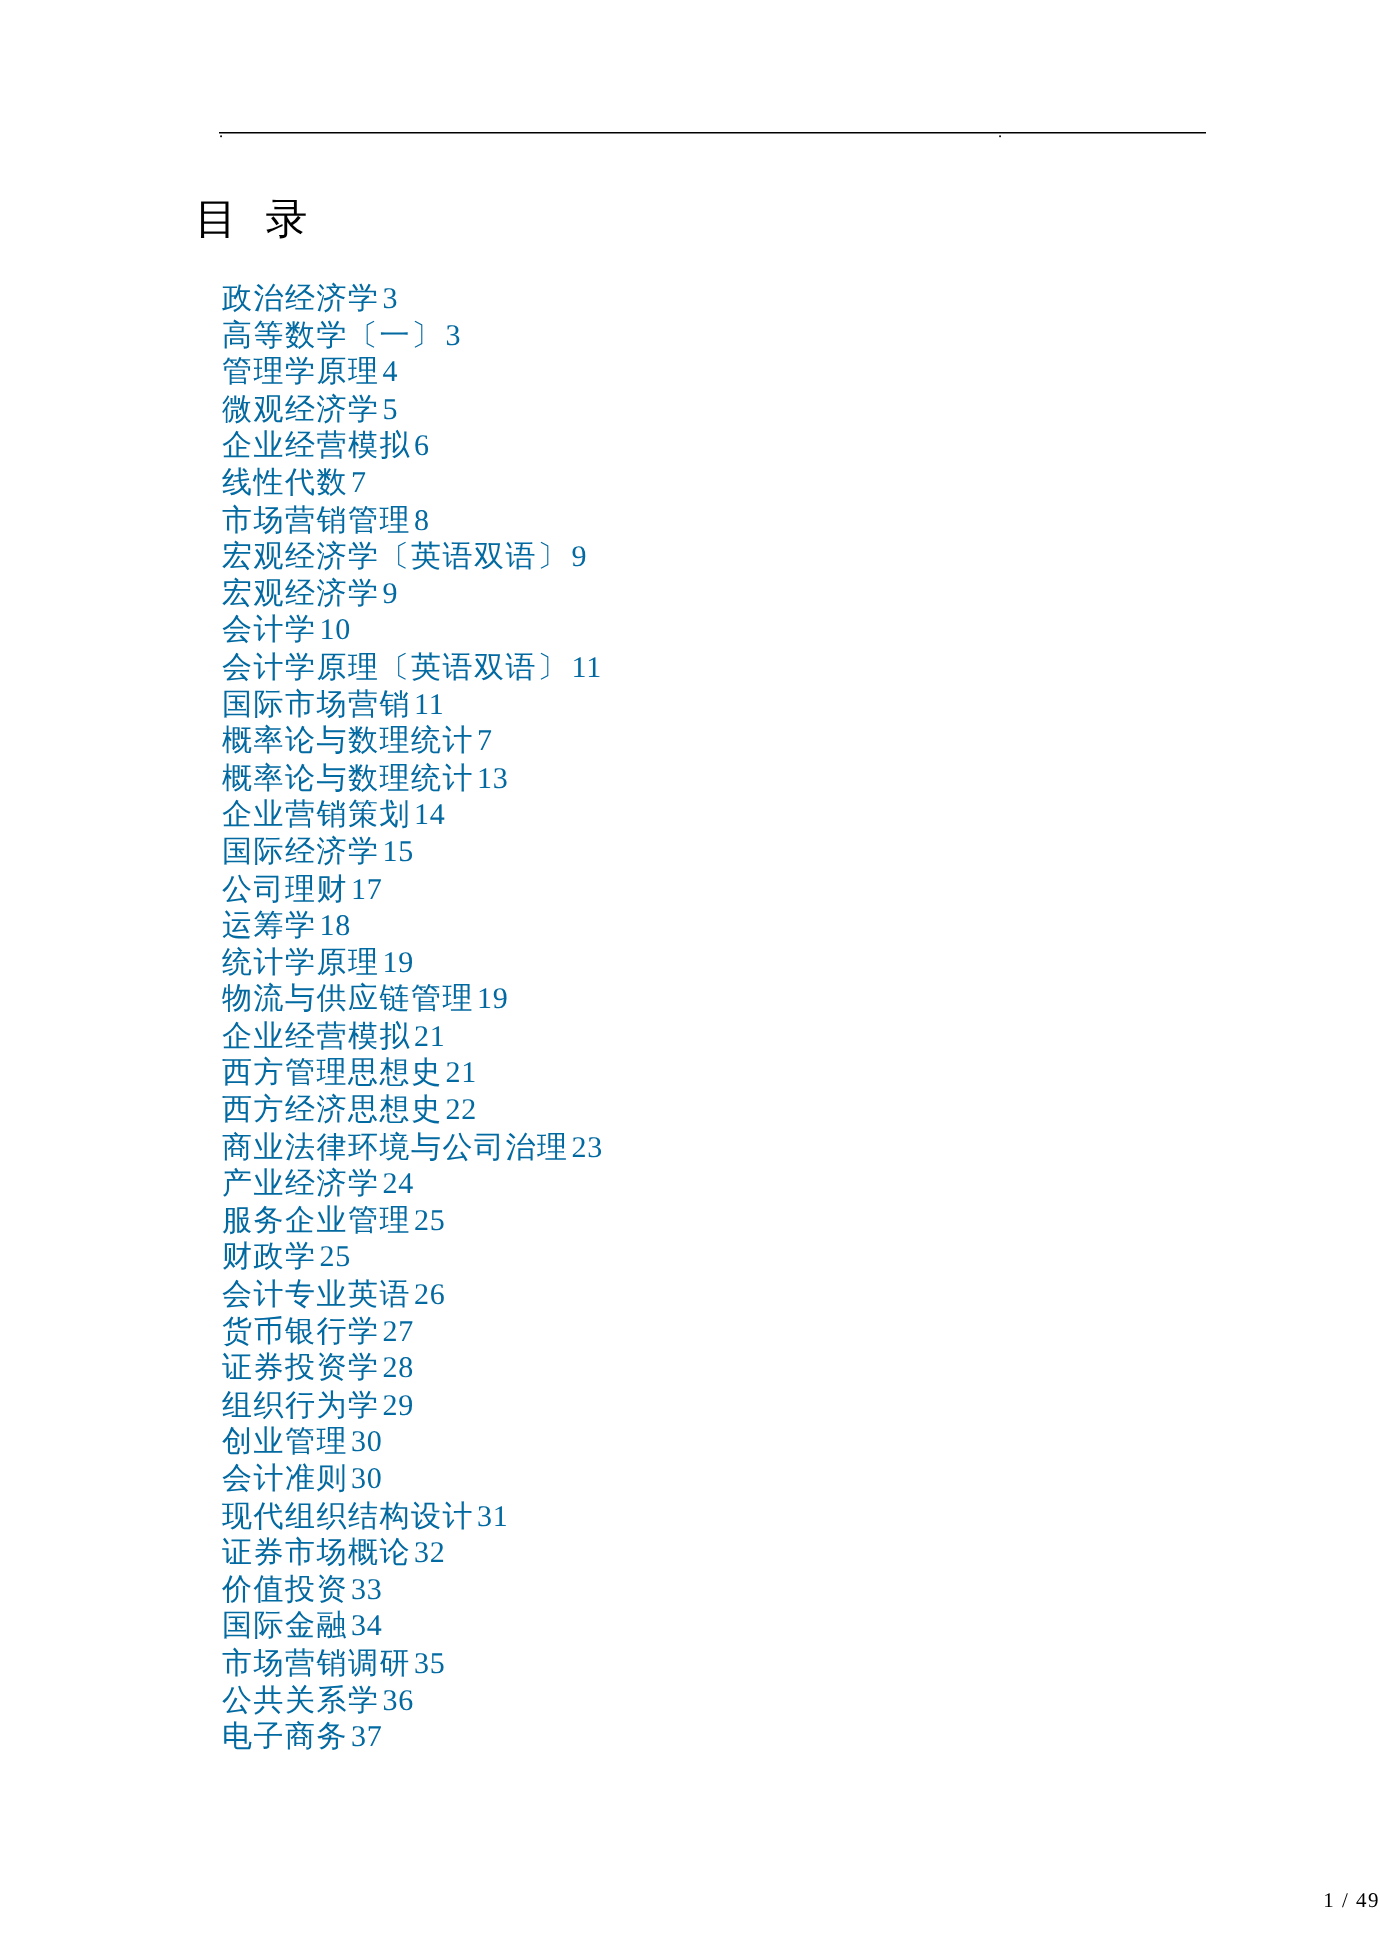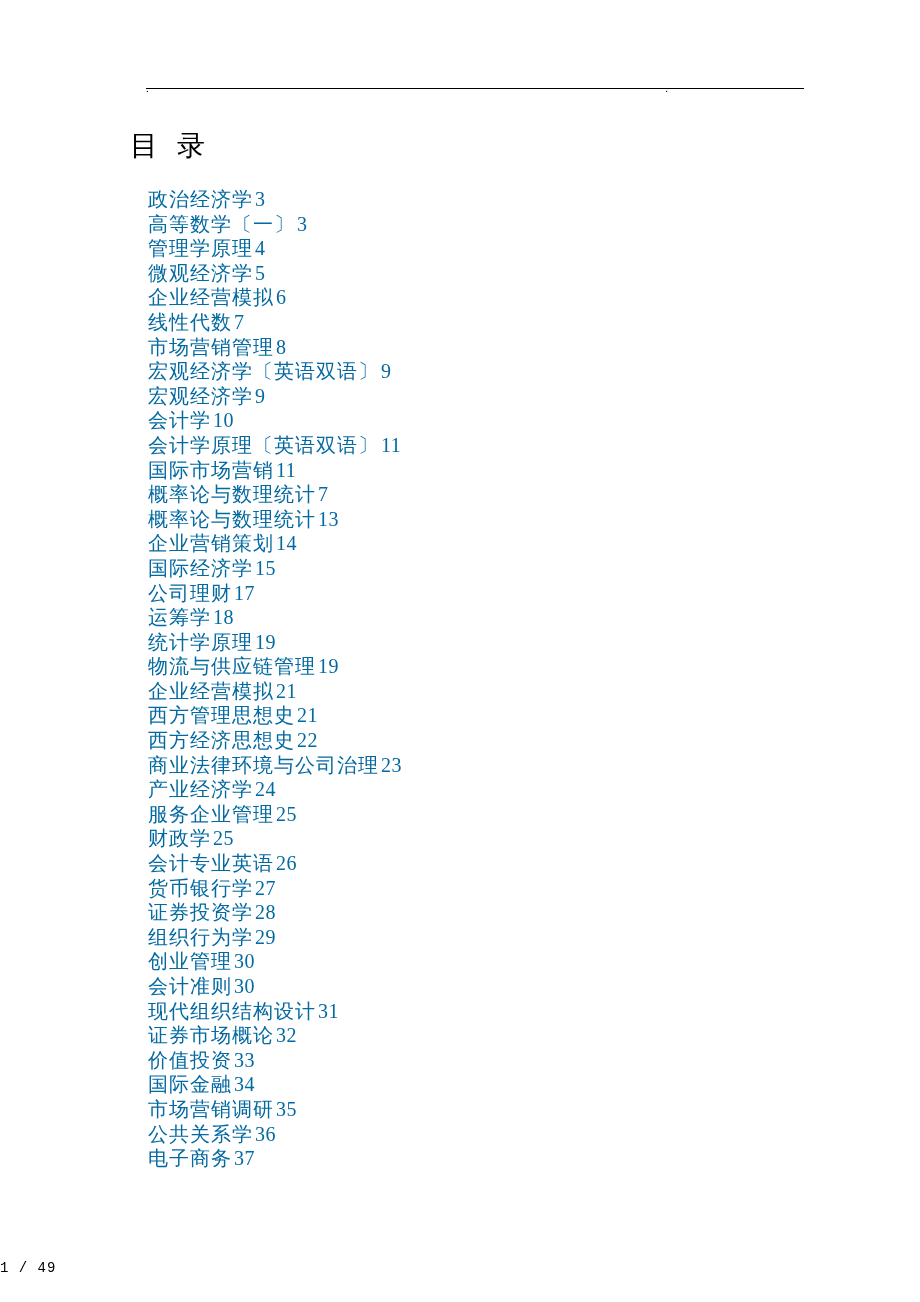--- a/index.html
+++ b/index.html
@@ -60,24 +60,23 @@
       letter-spacing: 1px;
     }
     .toc-item .page-num {
       margin-left: 2px;
     }
     .footer {
       position: absolute;
       bottom: 26px;
       left: 0;
       right: 0;
-      text-align: left;
+      text-align: right;
       font-size: 14px;
       letter-spacing: 1px;
-      font-family: Liberation Mono, monospace;
     }
   </style>
 </head>
 <body>
 
 <div class="page">
   <div class="header-line">
     <span class="header-dot-left">.</span>
     <span class="header-dot-right">.</span>
   </div>

